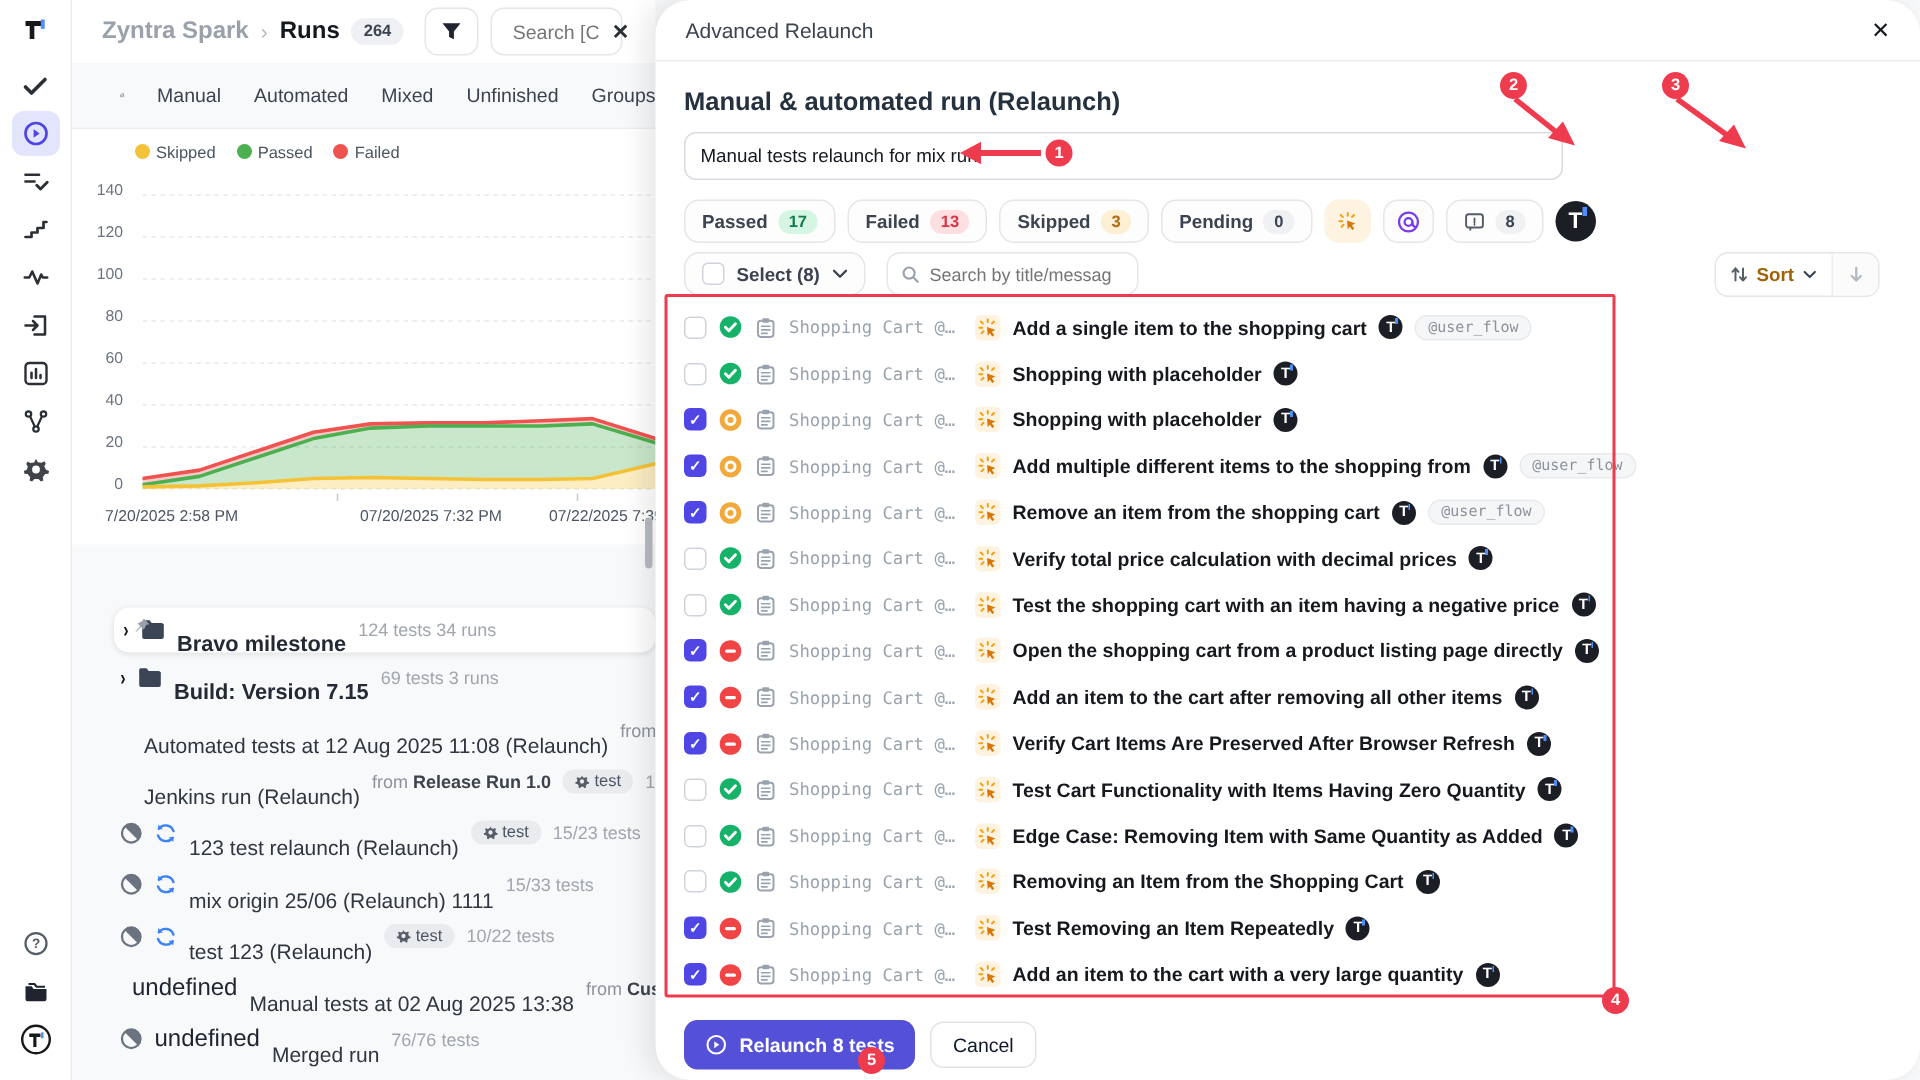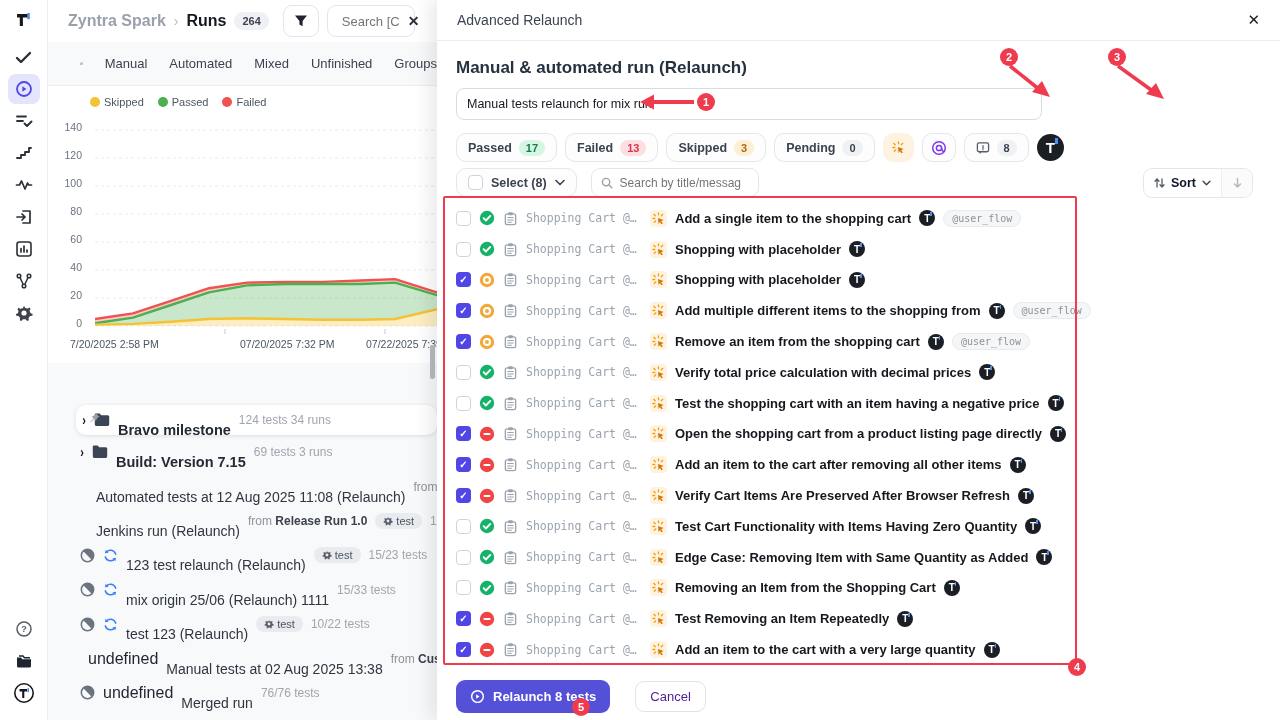--- a/index.html
+++ b/index.html
@@ -45,21 +45,21 @@
   .runrow.card { background:#fff; border-radius:10px; box-shadow:0 1px 4px rgba(20,24,32,.12); margin:0 0 0 28px; padding-left:6px; height:30px; }
   .chev { color:#14181f; font-weight:700; font-size:12px; transform:scale(.9,1.2); }
   .run-title { font-size:14px; color:#2f3640;margin-top:20px; }
   .run-title.folder { font-weight:600; color:#232a35; font-size:14.5px; }
   .run-meta { font-size:12px; color:#a0a6ae; }
   .run-from { font-size:12px; color:#8d939b; }
   .run-from b { color:#3c434c; }
   .badge-test { display:inline-flex; align-items:center; gap:3px; background:#e9ebee; border-radius:10px; padding:2px 8px; font-size:11px; color:#4b5563; }
 
   
-  #modal { position:absolute; left:437px; top:0; width:843px; height:720px; background:#fff; box-shadow:-6px 0 18px rgba(20,24,32,.10); z-index:5; }
+  #modal { position:absolute; left:437px; top:0; width:843px; height:720px; background:#fff; box-shadow:-6px 0 18px rgba(20,24,32,.10); z-index:5;border-radius:23px; }
   #modal-head { height:41px; display:flex; align-items:center; padding:0 20px; border-bottom:1px solid #ecedf0; font-size:14px; color:#3c4350; }
   #modal-close { margin-left:auto; font-size:15px; color:#14181f; cursor:pointer; }
   #modal-title { position:absolute; left:19px; top:58px; font-size:17px; font-weight:700; color:#25313f; }
   #run-name { position:absolute; left:19px; top:88px; width:586px; height:32px; border:1px solid #d8dce1; border-radius:8px; padding:0 10px; font-size:12.5px; color:#14181f; outline:none; }
   .chk { width:15px; height:15px; border-radius:4px; background:#4f46e5; color:#fff; font-size:10px; font-weight:700; display:flex; align-items:center; justify-content:center; }
   .chk.off { background:#fff; border:1.5px solid #cfd4da; }
 
   #chips { position:absolute; left:19px; top:133px; display:flex; gap:8px; align-items:center; }
   .chip { display:inline-flex; align-items:center; gap:7px; height:29px; padding:0 11px; border:1px solid #e4e6ea; border-radius:10px; background:#fdfdfe; font-size:12.5px; font-weight:600; color:#3c4350; }
   .chip .cnt { font-size:11px; font-weight:700; padding:2px 7px; border-radius:8px; }
@@ -70,35 +70,35 @@
   .chip.icon-only { padding:0 8px; }
   .chip.spark { background:#fdf3e0; border-color:#fdf3e0; }
   .avatar-t { width:27px; height:27px; border-radius:50%; background:#1b1e24; color:#fff; font-weight:700; font-size:15px; display:flex; align-items:center; justify-content:center; position:relative; }
   .avatar-t i { position:absolute; top:4px; right:6px; width:2.5px; height:6px; background:#4f8df9; }
 
   #selrow { position:absolute; left:19px; top:168px; display:flex; gap:14px; align-items:center; }
   .select-chip { display:inline-flex; align-items:center; gap:8px; height:29px; padding:0 11px; border:1px solid #e4e6ea; border-radius:10px; background:#fdfdfe; font-size:12.5px; font-weight:600; color:#3c4350; }
   .msearch { display:flex; align-items:center; gap:7px; width:168px; height:29px; border:1px solid #e4e6ea; border-radius:9px; padding:0 9px; color:#9aa1ab; }
   .msearch input { border:none; outline:none; width:125px; font-size:12px; background:transparent; color:#4b5563; }
   #sortgroup { position:absolute; right:27px; top:168px; display:flex; height:30px; border:1px solid #e4e6ea; border-radius:9px; overflow:hidden; background:#fff; }
-  #sortgroup .seg1 { display:flex; align-items:center; gap:6px; padding:0 10px; font-size:12.5px; font-weight:600; color:#0f172a; border-right:1px solid #eceef1; }
+  #sortgroup .seg1 { display:flex; align-items:center; gap:6px; padding:0 10px; font-size:12.5px; font-weight:600; color:#a16207; border-right:1px solid #eceef1; }
   #sortgroup .seg2 { width:30px; display:flex; align-items:center; justify-content:center; color:#b3b9c1; background:#fbfbfc; }
 
   #testlist { position:absolute; left:19px; top:203px; width:640px; }
   .trow { height:30.8px; display:flex; align-items:center; gap:8px; white-space:nowrap; }
   .suite { font-family:"DejaVu Sans Mono",monospace; font-size:11.5px; color:#9aa3ad; width:116px; overflow:hidden; }
   .ttitle { font-size:13px; font-weight:600; color:#15181d; }
   .tag { font-family:"DejaVu Sans Mono",monospace; font-size:10px; color:#8b929b; background:#f5f6f7; border:1px solid #e8eaed; border-radius:9px; padding:2px 8px; }
   .tbadge { width:16px; height:16px; border-radius:50%; background:#1b1e24; color:#fff; font-weight:700; font-size:10px; display:inline-flex; align-items:center; justify-content:center; position:relative; flex:none; }
   .tbadge i { position:absolute; top:2px; right:3.5px; width:1.5px; height:4px; background:#4f8df9; }
   .sparkcell { width:17px; height:17px; border-radius:4px; background:#fdf3e0; display:inline-flex; align-items:center; justify-content:center; flex:none; }
 
   #footer { position:absolute; left:19px; top:680px; display:flex; gap:10px; align-items:center; }
   #relaunch-btn { display:inline-flex; align-items:center; gap:8px; height:33px; padding:0 14px; background:#5451d8; color:#fff; border:none; border-radius:9px; font-size:13px; font-weight:600; font-family:inherit; }
-  #cancel-btn { height:31px; padding:0 14px; background:#fff; border:1px solid #e0e3e7; border-radius:9px; font-size:13px; color:#4c1d95; font-family:inherit;margin-left:15px; }
+  #cancel-btn { height:31px; padding:0 14px; background:#fff; border:1px solid #e0e3e7; border-radius:9px; font-size:13px; color:#0f172a; font-family:inherit; }
   #anno-box { position:absolute; left:443px; top:196px; width:634px; height:469px; border:2px solid #ef3b4e; border-radius:2px; z-index:8; pointer-events:none; }
   .anno-badge { position:absolute; width:18px; height:18px; border-radius:50%; background:#ef3b4e; color:#fff; font-size:11px; font-weight:700; display:flex; align-items:center; justify-content:center; z-index:10; }
   .anno-svg { position:absolute; z-index:9; pointer-events:none; }
 </style>
 </head>
 <body>
 
 <div id="rail">
   <div class="rail-logo">
     <svg width="20" height="20" viewBox="0 0 20 20">

